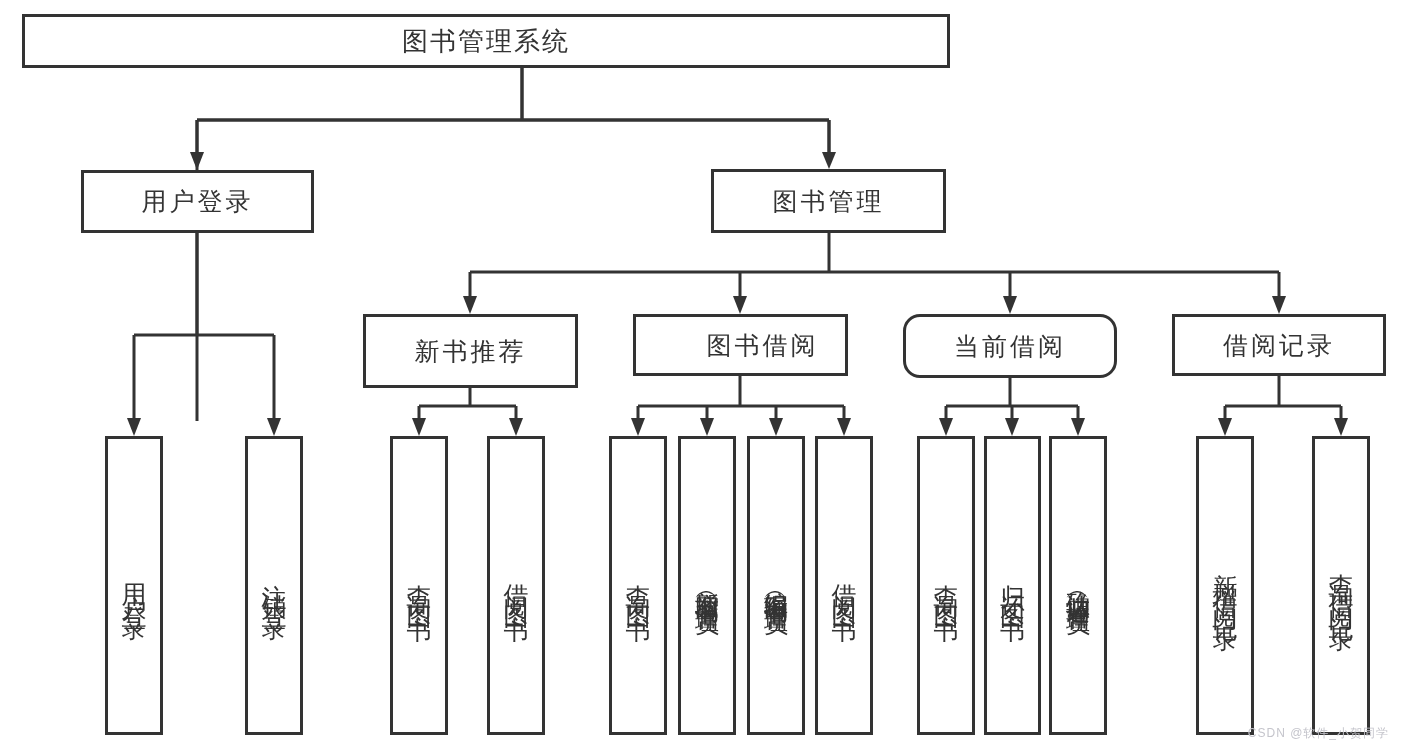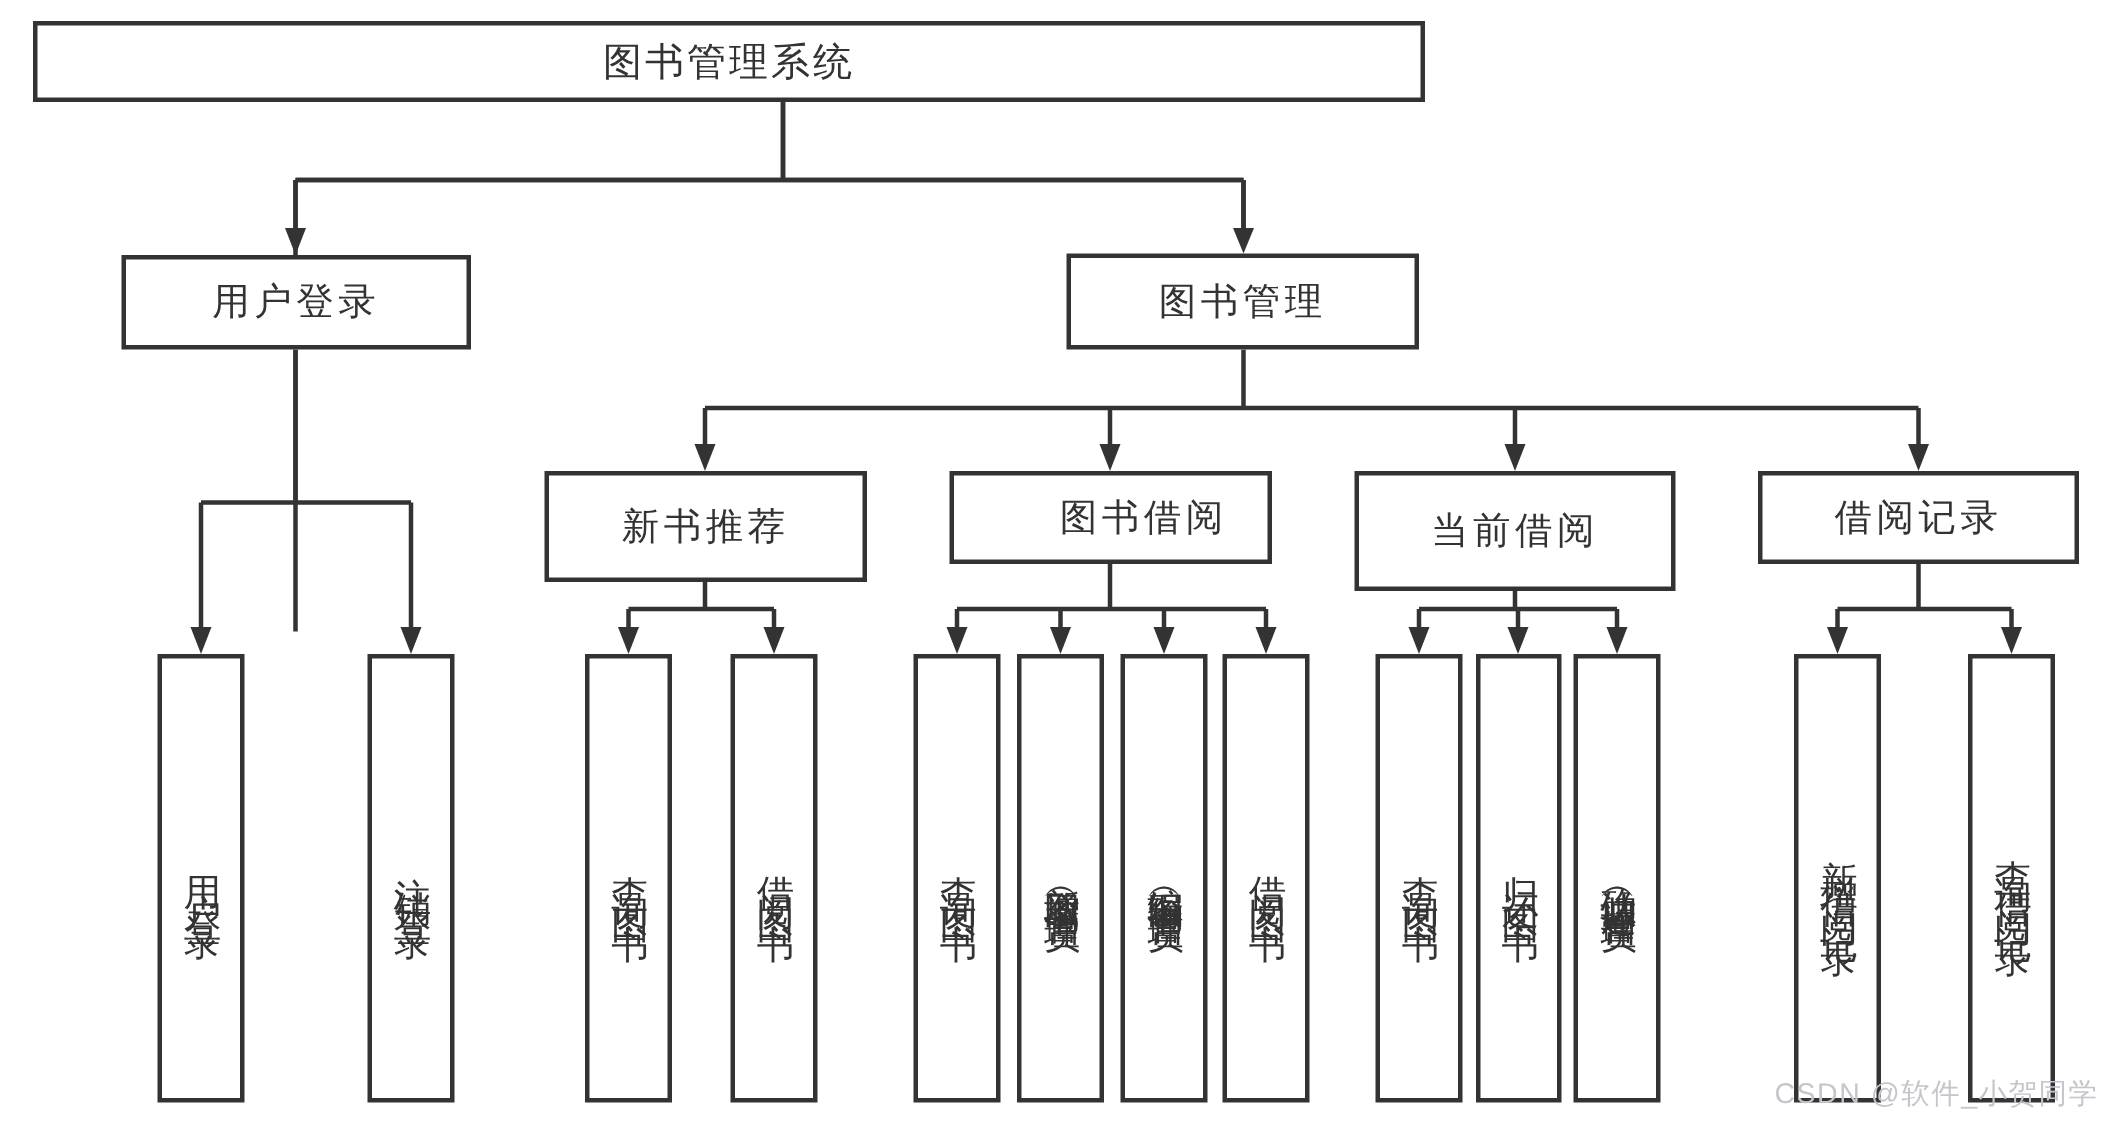--- a/index.html
+++ b/index.html
@@ -31,23 +31,23 @@
     font-size:25px;
     letter-spacing:11px;
     white-space:nowrap;
   }
   .v-box.long span {
     font-size:24px;
     letter-spacing:3px;
   }
   #watermark {
     position:absolute;
-    right:6px;
+    right:16px;
     bottom:5px;
-    font-size:19px;
+    font-size:12px;
     color:#c5c5cc;
     letter-spacing:1px;
     white-space:nowrap;
   }
 </style>
 </head>
 <body>
 
 <div id="canvas">
 
@@ -105,21 +105,21 @@
   <div class="box" style="left:711px; top:169px; width:235px; height:64px;">
     <span class="h-label">图书管理</span>
   </div>
 
   <div class="box" style="left:363px; top:314px; width:215px; height:74px;">
     <span class="h-label">新书推荐</span>
   </div>
   <div class="box" style="left:633px; top:314px; width:215px; height:62px;padding-left:44px;">
     <span class="h-label">图书借阅</span>
   </div>
-  <div class="box" style="left:903px; top:314px; width:214px; height:80px;">
+  <div class="box" style="left:903px; top:314px; width:214px; height:64px;border-radius:17px;">
     <span class="h-label">当前借阅</span>
   </div>
   <div class="box" style="left:1172px; top:314px; width:214px; height:62px;">
     <span class="h-label">借阅记录</span>
   </div>
 
   <div class="box v-box" style="left:105px; top:436px; width:58px; height:299px;">
     <span>用户登录</span>
   </div>
   <div class="box v-box" style="left:245px; top:436px; width:58px; height:299px;">

